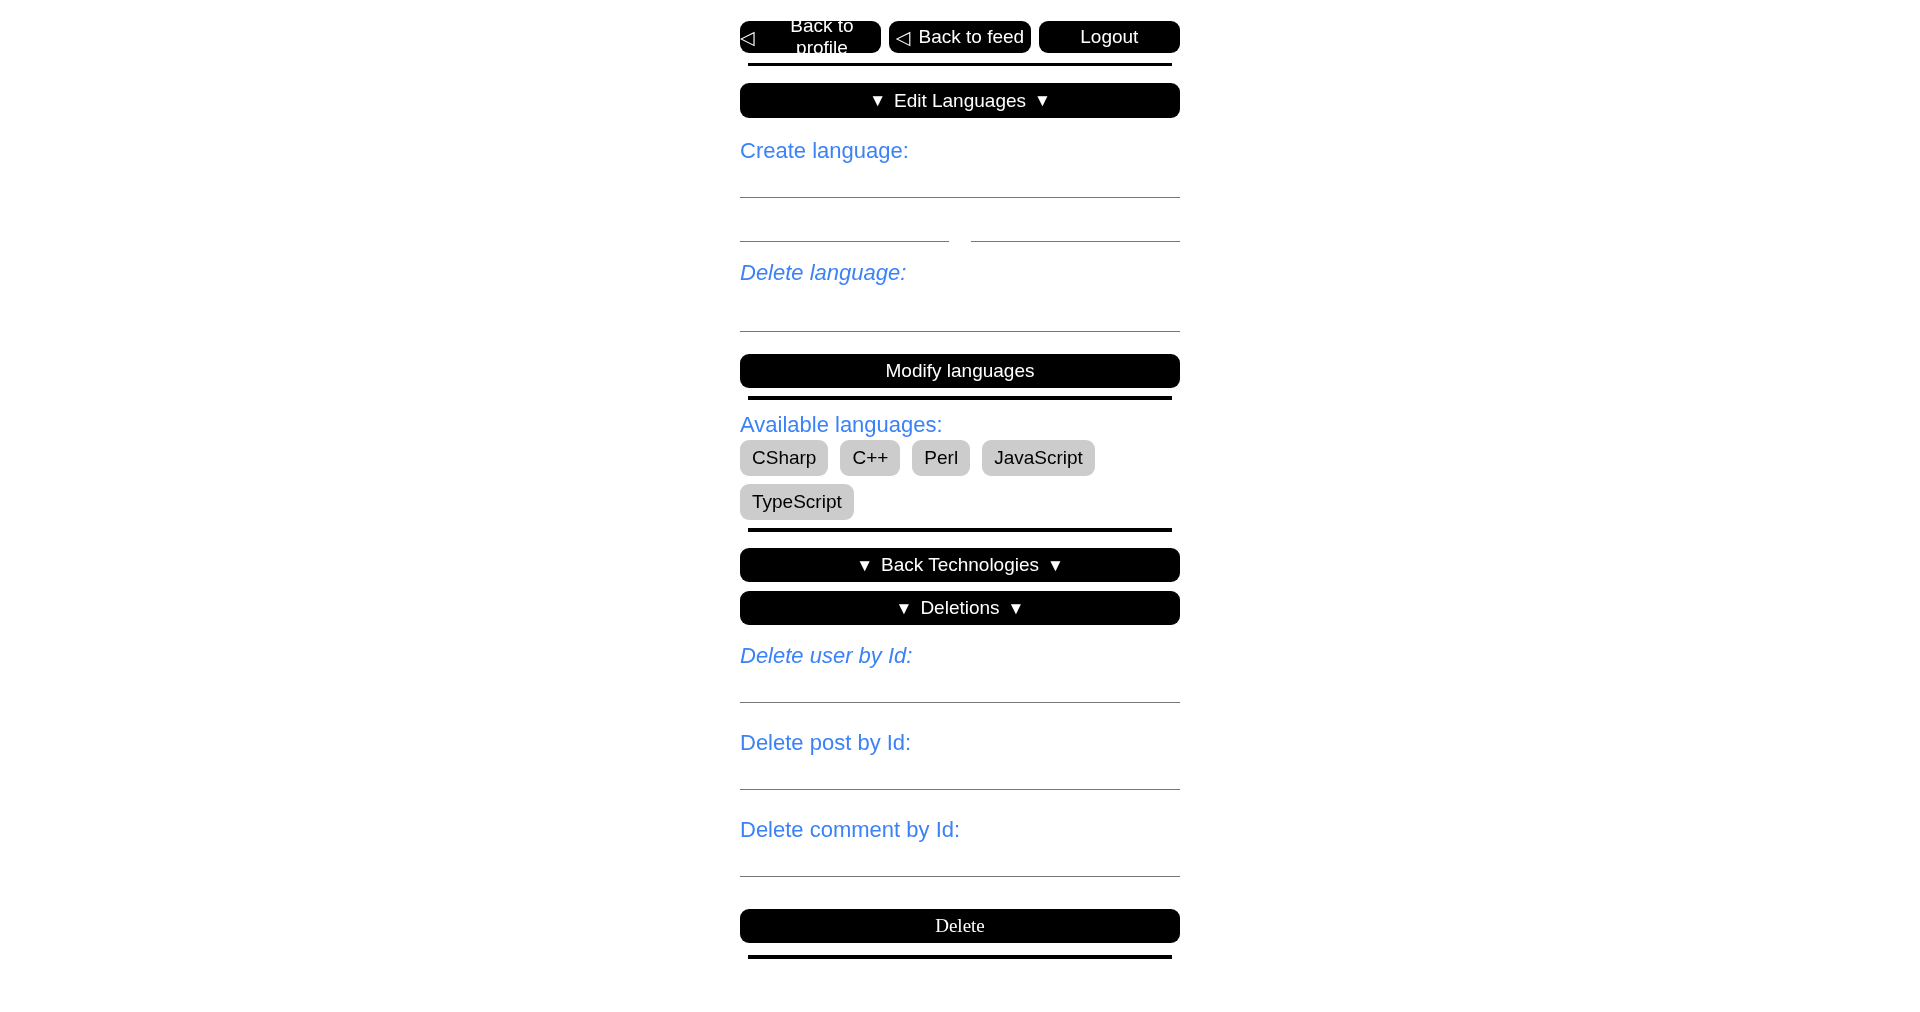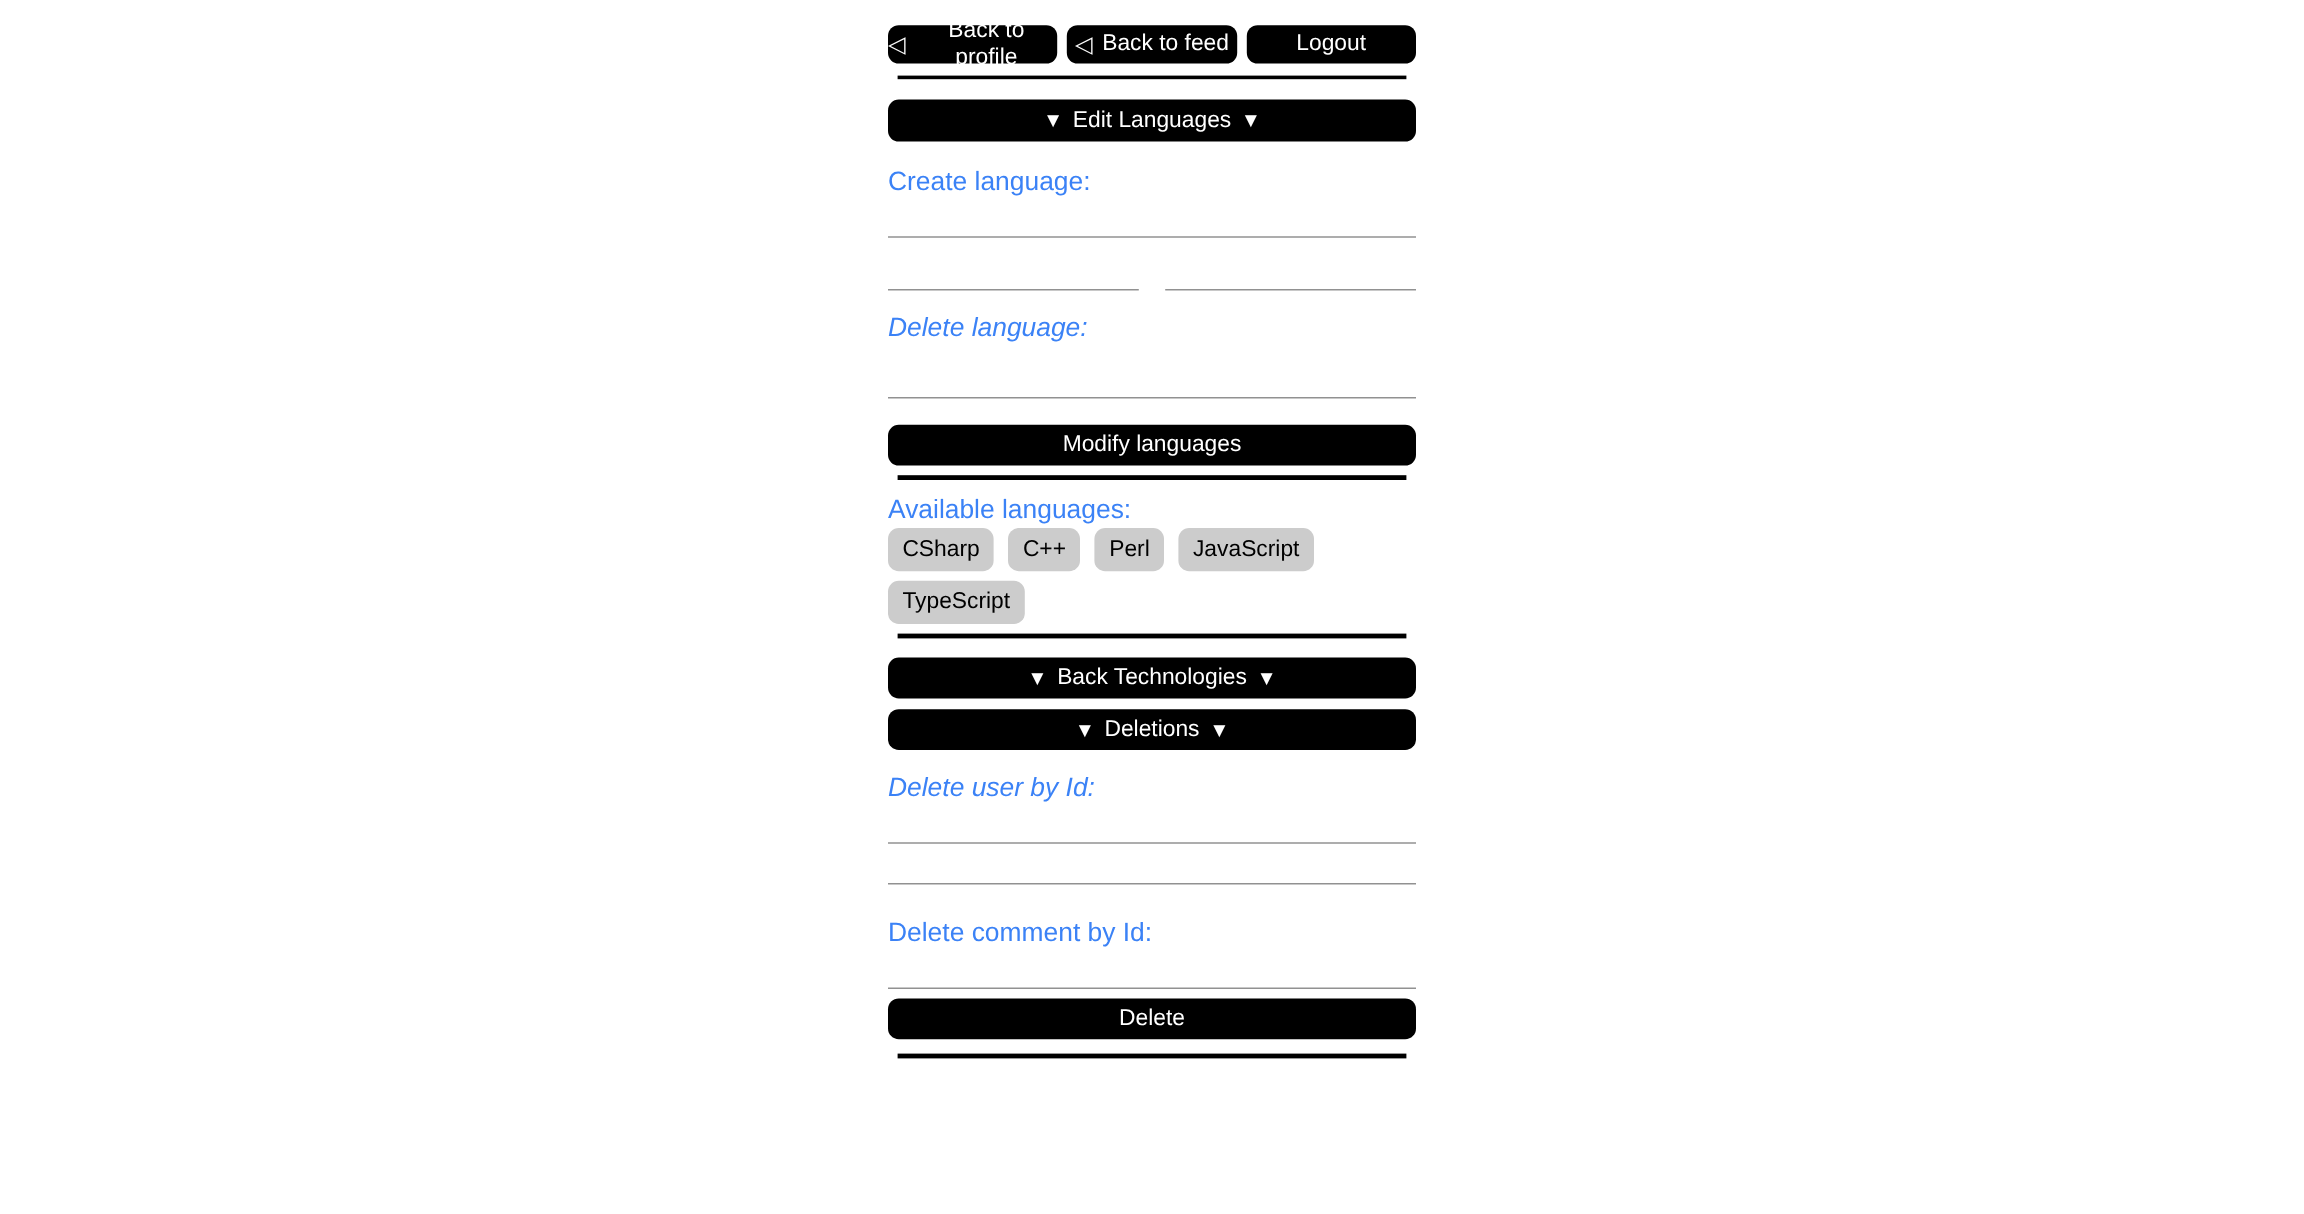--- a/index.html
+++ b/index.html
@@ -30,21 +30,21 @@
     cursor: pointer;
     padding: 0;
   }
   .btn-row { display: flex; gap: 8px; }
   .btn-row .btn { flex: 1 1 0; height: 32px; }
   .block-btn { width: 100%; height: 34px; }
   .toggle-lang { height: 35px; margin-top: 17px; }
   .modify-btn { margin-top: 22px; }
   .toggle-tech { margin-top: 16px; }
   .toggle-del { margin-top: 9px; }
-  .delete-btn { margin-top: 8px; }
+  .delete-btn { margin-top: 32px; font-family: Liberation Serif, serif; }
   .caret { font-size: 17px; line-height: 1; }
   .back-glyph { font-size: 19px; line-height: 1; }
   
   .divider {
     border: none;
     height: 4px;
     background: #000000;
     width: 424px;
     margin: 8px auto 0 auto;
   }
@@ -158,20 +158,21 @@
 
   <button class="btn block-btn toggle-del">
     <span class="caret">▼</span>
     <span>Deletions</span>
     <span class="caret">▼</span>
   </button>
 
   <label class="field-label mt18">Delete user by Id:</label>
   <input class="underline-input" type="text" value="" style="">
 
+  <label class="field-label mt27">Delete post by Id:</label>
   <input class="underline-input" type="text" value="" style="">
 
   <label class="field-label mt27">Delete comment by Id:</label>
   <input class="underline-input" type="text" value="" style="">
 
   <button class="btn block-btn delete-btn">
     <span>Delete</span>
   </button>
 
   <hr class="divider mt12">

